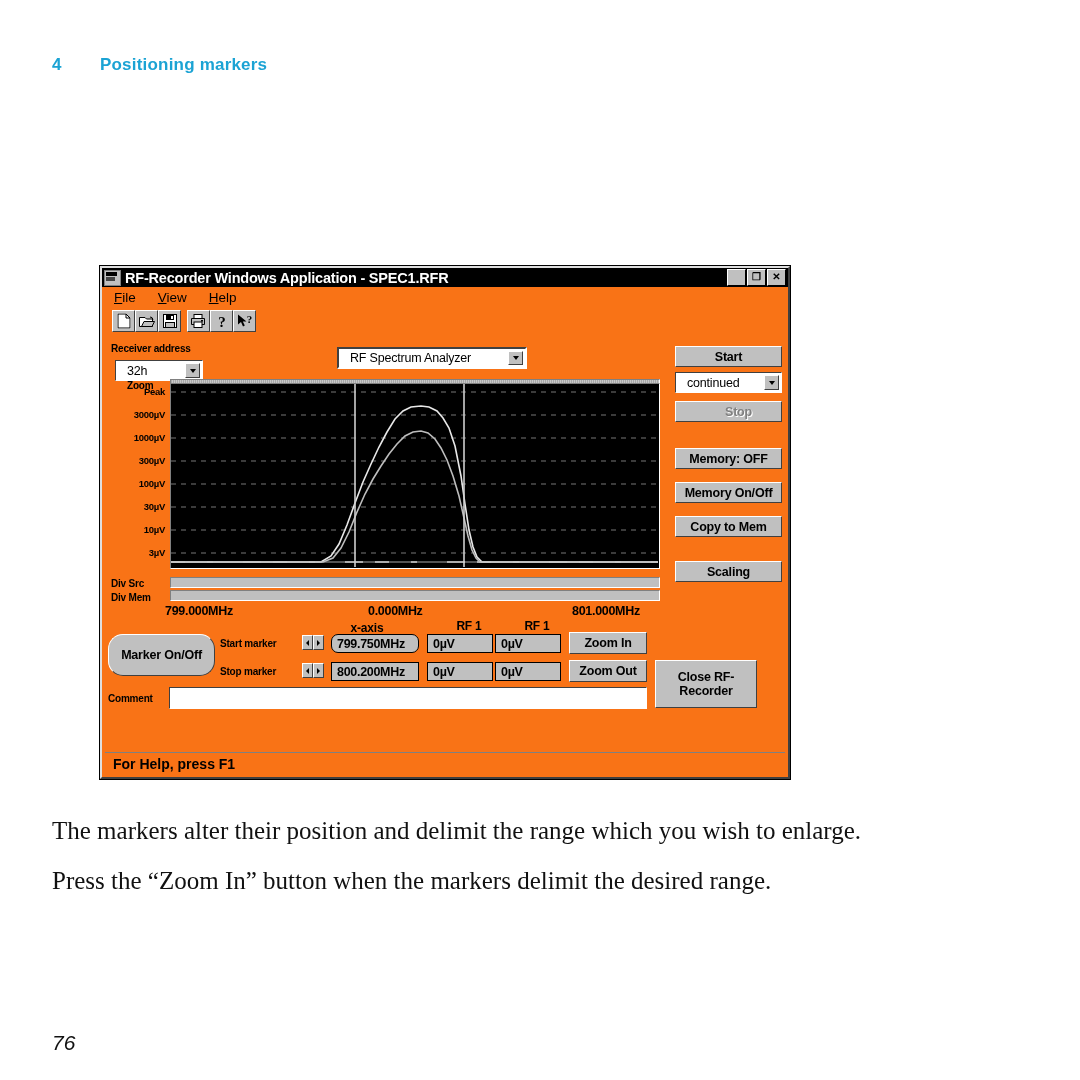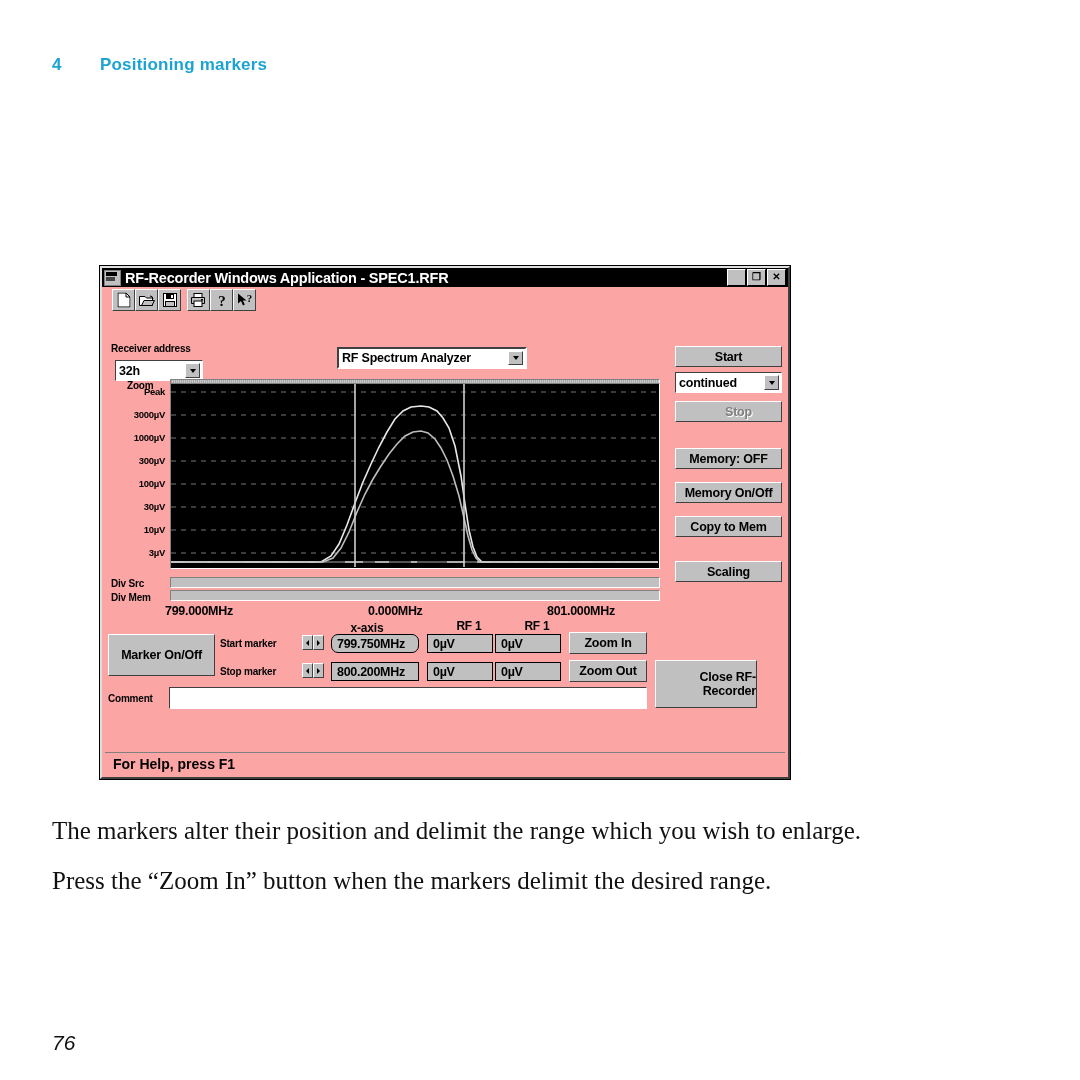--- a/index.html
+++ b/index.html
@@ -14,21 +14,21 @@
   .page-header .chapnum{width:48px;}
   .body-text{position:absolute;left:52px;font-family:"Liberation Serif", serif;font-size:25px;color:#111;}
   .para1{top:817px;}
   .para2{top:867px;}
   .page-number{position:absolute;left:52px;top:1031px;font-family:"Liberation Sans", sans-serif;
     font-size:21px;color:#111;font-weight:400;font-style:italic;}
 
   
   .win{
     position:absolute;left:100px;top:266px;width:690px;height:513px;
-    background:#fca5a5;
+    background:#f97316;
     font-family:"Liberation Sans", sans-serif;
     box-shadow:0 0 0 1px #000;
     border-top:2px solid #dfdfdf;border-left:2px solid #dfdfdf;
     border-right:2px solid #404040;border-bottom:2px solid #404040;
     box-sizing:border-box;
   }
   .titlebar{height:19px;background:#000;display:flex;align-items:center;padding:0 2px;}
   .titlebar-icon{width:15px;height:14px;background:#c0c0c0;border:1px solid #808080;
     margin-right:4px;position:relative;overflow:hidden;flex:none;}
   .titlebar-icon i{position:absolute;left:1px;top:1px;width:11px;height:4px;background:#000;}
@@ -56,28 +56,28 @@
     border-right:1.5px solid #404040;border-bottom:1.5px solid #404040;
     position:relative;box-sizing:border-box;}
   .tb-ico{position:absolute;left:50%;top:50%;transform:translate(-50%,-50%);}
 
   .client{position:absolute;left:3px;top:70px;right:3px;bottom:26px;}
 
   
   .btn{background:#c0c0c0;color:#000;font-size:12.5px;font-weight:bold;
     border-top:1.5px solid #fff;border-left:1.5px solid #fff;
     border-right:1.5px solid #404040;border-bottom:1.5px solid #404040;
-    display:flex;align-items:center;justify-content:center;text-align:right;
+    display:flex;align-items:center;justify-content:center;text-align:center;
     box-sizing:border-box;position:absolute;letter-spacing:-.2px;}
   .btn.disabled{color:#808080;text-shadow:1px 1px 0 #fff;}
   .combo{position:absolute;background:#fff;box-sizing:border-box;
     border-top:1.5px solid #404040;border-left:1.5px solid #404040;
     border-right:1.5px solid #fff;border-bottom:1.5px solid #fff;
     display:flex;align-items:center;}
-  .combo .cval{font-size:12.5px;font-weight:bold;padding-left:3px;flex:1;color:#000;letter-spacing:-.2px;}
+  .combo .cval{font-size:12.5px;font-weight:normal;padding-left:11px;flex:1;color:#000;letter-spacing:-.2px;}
   .combo .carrow{width:15px;height:calc(100% - 4px);margin:2px;background:#c0c0c0;
     border-top:1.5px solid #fff;border-left:1.5px solid #fff;
     border-right:1.5px solid #404040;border-bottom:1.5px solid #404040;
     display:flex;align-items:center;justify-content:center;box-sizing:border-box;}
   .tri-d{width:0;height:0;border-left:3.5px solid transparent;border-right:3.5px solid transparent;border-top:4px solid #000;}
   .tri-l{width:0;height:0;border-top:3px solid transparent;border-bottom:3px solid transparent;border-right:3.5px solid #000;}
   .tri-r{width:0;height:0;border-top:3px solid transparent;border-bottom:3px solid transparent;border-left:3.5px solid #000;}
 
   .lbl{position:absolute;font-size:10px;font-weight:bold;color:#000;letter-spacing:-.2px;white-space:nowrap;}
   .field{position:absolute;background:#c0c0c0;box-sizing:border-box;
@@ -138,20 +138,25 @@
         </span>
       <span class="wbtn">
           <span>❐</span>
         </span>
       <span class="wbtn">
           <span>✕</span>
         </span>
     </span>
   </div>
 
+  <div class="menubar">
+    <span class="menuitem"><u>F</u>ile</span>
+    <span class="menuitem"><u>V</u>iew</span>
+    <span class="menuitem"><u>H</u>elp</span>
+  </div>
 
   <div class="toolbar">
     <div class="tb-group">
       <div class="tbtn">
         <svg class="tb-ico" width="13" height="15" viewBox="0 0 13 15">
           <path d="M0.5 0.5 H8.5 L12.5 4.5 V14.5 H0.5 Z" fill="#fff" stroke="#000"></path>
           <path d="M8.5 0.5 V4.5 H12.5" fill="none" stroke="#000"></path>
         </svg>
       </div>
       <div class="tbtn">
@@ -275,27 +280,27 @@
     <span class="ytick" style="width:60px;top:186px;left:0;">10µV</span>
     <span class="ytick" style="width:60px;top:209px;left:0;">3µV</span>
 
     <span class="lbl" style="left:6px;top:240px;">Div Src</span>
     <div class="sunken divbar" style="left:65px;top:239px;width:490px;height:11px;"></div>
     <span class="lbl" style="left:6px;top:254px;">Div Mem</span>
     <div class="sunken divbar" style="left:65px;top:252px;width:490px;height:11px;"></div>
 
     <span class="xtick" style="left:60px;top:266px;">799.000MHz</span>
     <span class="xtick" style="left:263px;top:266px;">0.000MHz</span>
-    <span class="xtick" style="left:442px;top:266px;">801.000MHz</span>
+    <span class="xtick" style="left:467px;top:266px;">801.000MHz</span>
 
     <span class="colhdr" style="left:232px;top:283px;width:60px;">x-axis</span>
     <span class="colhdr" style="left:338px;top:281px;width:52px;">RF 1</span>
     <span class="colhdr" style="left:406px;top:281px;width:52px;">RF 1</span>
 
-    <div class="btn" style="left:3px;top:296px;width:107px;height:42px;">
+    <div class="btn" style="left:3px;top:296px;width:107px;height:42px;border-radius:15px;">
       <span>Marker On/Off</span>
     </div>
 
     <span class="lbl" style="left:115px;top:300px;">Start marker</span>
     <div class="spin" style="left:197px;top:297px;">
       <span class="sb">
           <span class="tri-l"></span>
         </span>
       <span class="sb">
           <span class="tri-r"></span>

